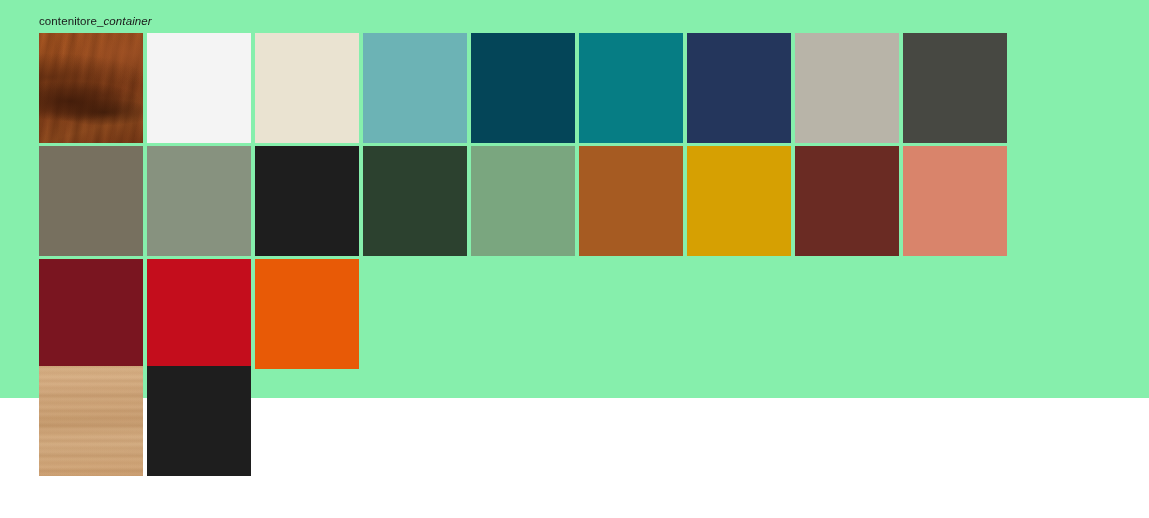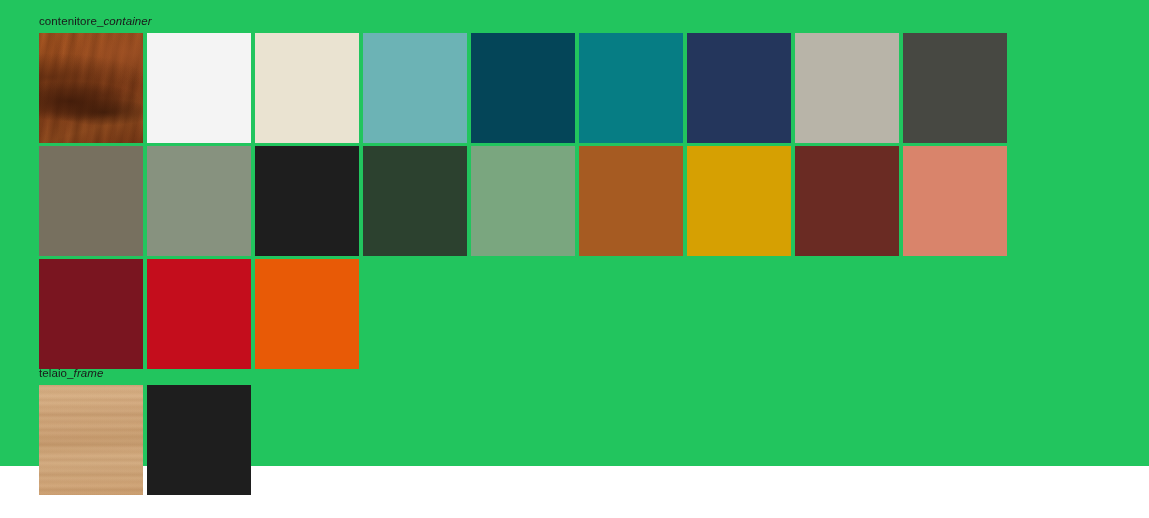--- a/index.html
+++ b/index.html
@@ -11,22 +11,22 @@
     width: 1149px;
     height: 518px;
     font-family: "Liberation Sans", sans-serif;
     -webkit-font-smoothing: antialiased;
     overflow: hidden;
   }
 
   .page {
     position: relative;
     width: 1149px;
-    height: 466px;
-    background: #22c55e;
+    height: 398px;
+    background: #86efac;
   }
 
   .group {
     position: absolute;
     left: 0;
     width: 1149px;
   }
 
   .group-label {
     font-size: 11.5px;
@@ -126,22 +126,19 @@
         <div class="swatch" style="background-color: rgb(214, 160, 2);"></div>
         <div class="swatch" style="background-color: rgb(106, 43, 35);"></div>
         <div class="swatch" style="background-color: rgb(217, 132, 107);"></div>
         <div class="swatch" style="background-color: rgb(122, 21, 32);"></div>
         <div class="swatch" style="background-color: rgb(196, 13, 28);"></div>
         <div class="swatch" style="background-color: rgb(232, 90, 6);"></div>
       </div>
   </div>
 
   <div class="group" id="group-frame" style="top:366px;">
-    <div class="group-label">
-      <span>telaio_</span><span class="it">frame</span>
-    </div>
     <div class="swatch-grid" id="grid-frame">
         <div class="swatch tex-oak"></div>
         <div class="swatch" style="background-color: rgb(30, 30, 30);"></div>
       </div>
   </div>
 
 </div>
 
 </body></html>

